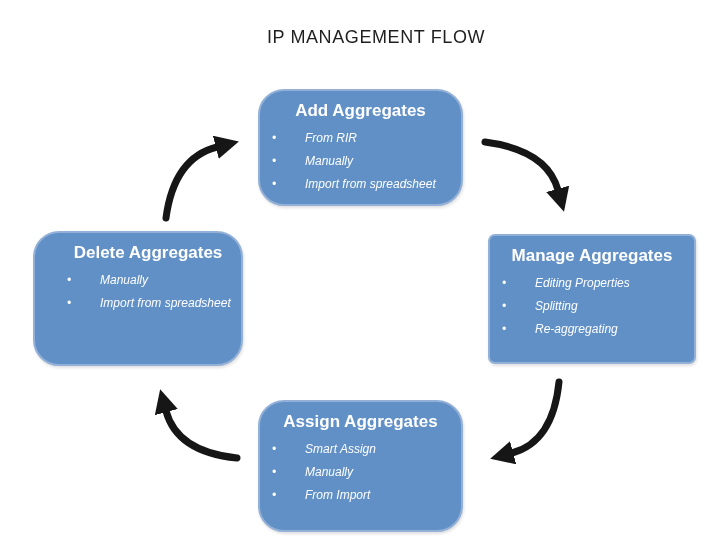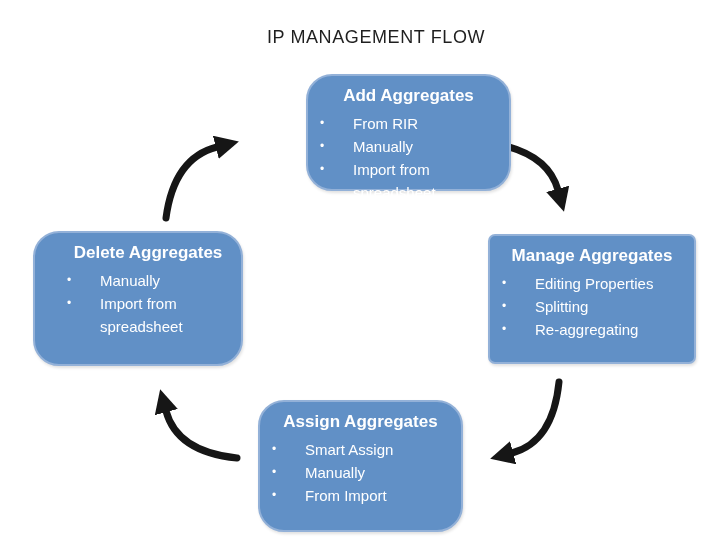--- a/index.html
+++ b/index.html
@@ -28,41 +28,42 @@
   }
   .flow-box {
     position: absolute;
     box-sizing: border-box;
     background: var(--box-fill, #6190c6);
     border: 2px solid var(--box-border, #93b1d8);
     border-radius: 26px;
     color: var(--box-text, #ffffff);
     box-shadow: 1px 2px 3px rgba(0,0,0,0.12);
   }
-  .box-add    { left: 258px; top:  74px; width: 205px; height: 117px; margin-left: 48px; }
+  .box-add    { left: 258px; top:  89px; width: 205px; height: 117px; }
   .box-manage { left: 488px; top: 234px; width: 208px; height: 130px; border-radius: 7px; }
   .box-assign { left: 258px; top: 400px; width: 205px; height: 132px; }
   .box-delete { left:  33px; top: 231px; width: 210px; height: 135px; padding-left: 20px; }
   .box-title {
     text-align: center;
     font-weight: bold;
     font-size: 17px;
     line-height: 22px;
     margin: 9px 4px 5px 4px;
   }
   .box-items {
     list-style: none;
     margin: 0;
     padding: 0 6px 0 10px;
   }
   .box-item {
     position: relative;
     padding-left: 35px;
-    font-size: 15px;
+    font-size: 12px;
     line-height: 23px;
+    font-style: italic;
   }
   .box-item::before {
     content: "\2022";
     position: absolute;
     left: 2px;
     top: 0;
     font-size: 12px;
   }
   .arrow-layer {
     position: absolute;

